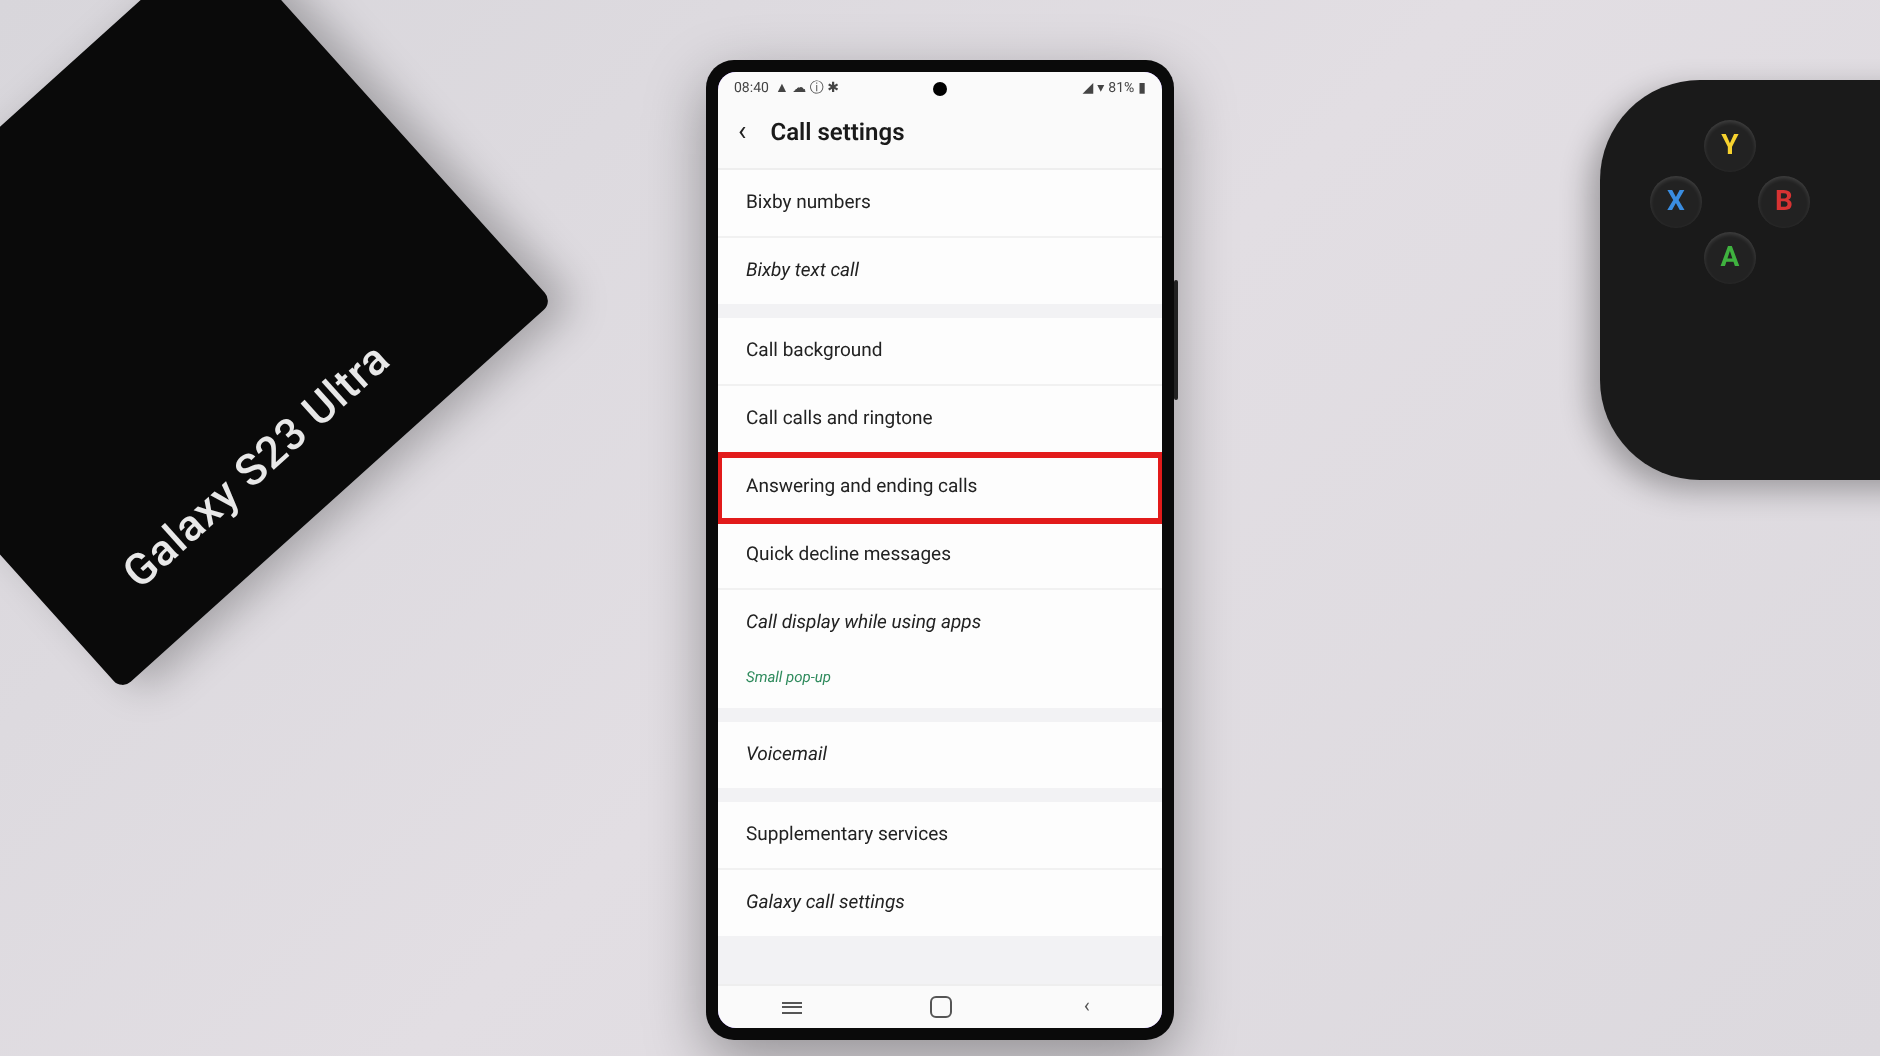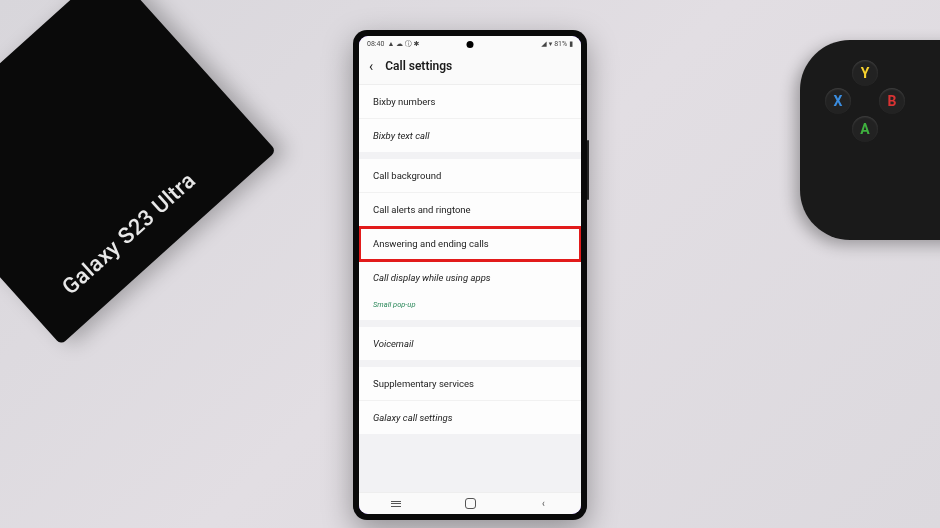--- a/index.html
+++ b/index.html
@@ -262,22 +262,23 @@
       <span class="header-title">Call settings</span>
     </div>
 
     <div class="list" id="settings-list">
         <div class="group">
           <div class="item"><span>Bixby numbers</span></div>
           <div class="item"><span>Bixby text call</span></div>
         </div>
         <div class="group">
           <div class="item"><span>Call background</span></div>
-          <div class="item"><span>Call alerts and ringtone</span></div>
+          <div class="item"><span>Call calls and ringtone</span></div>
           <div class="item highlight"><span>Answering and ending calls</span></div>
+          <div class="item"><span>Quick decline messages</span></div>
           <div class="item"><span>Call display while using apps</span><span class="sub">Small pop-up</span></div>
         </div>
         <div class="group">
           <div class="item"><span>Voicemail</span></div>
         </div>
         <div class="group">
           <div class="item"><span>Supplementary services</span></div>
           <div class="item"><span>Galaxy call settings</span></div>
         </div>
       </div>

